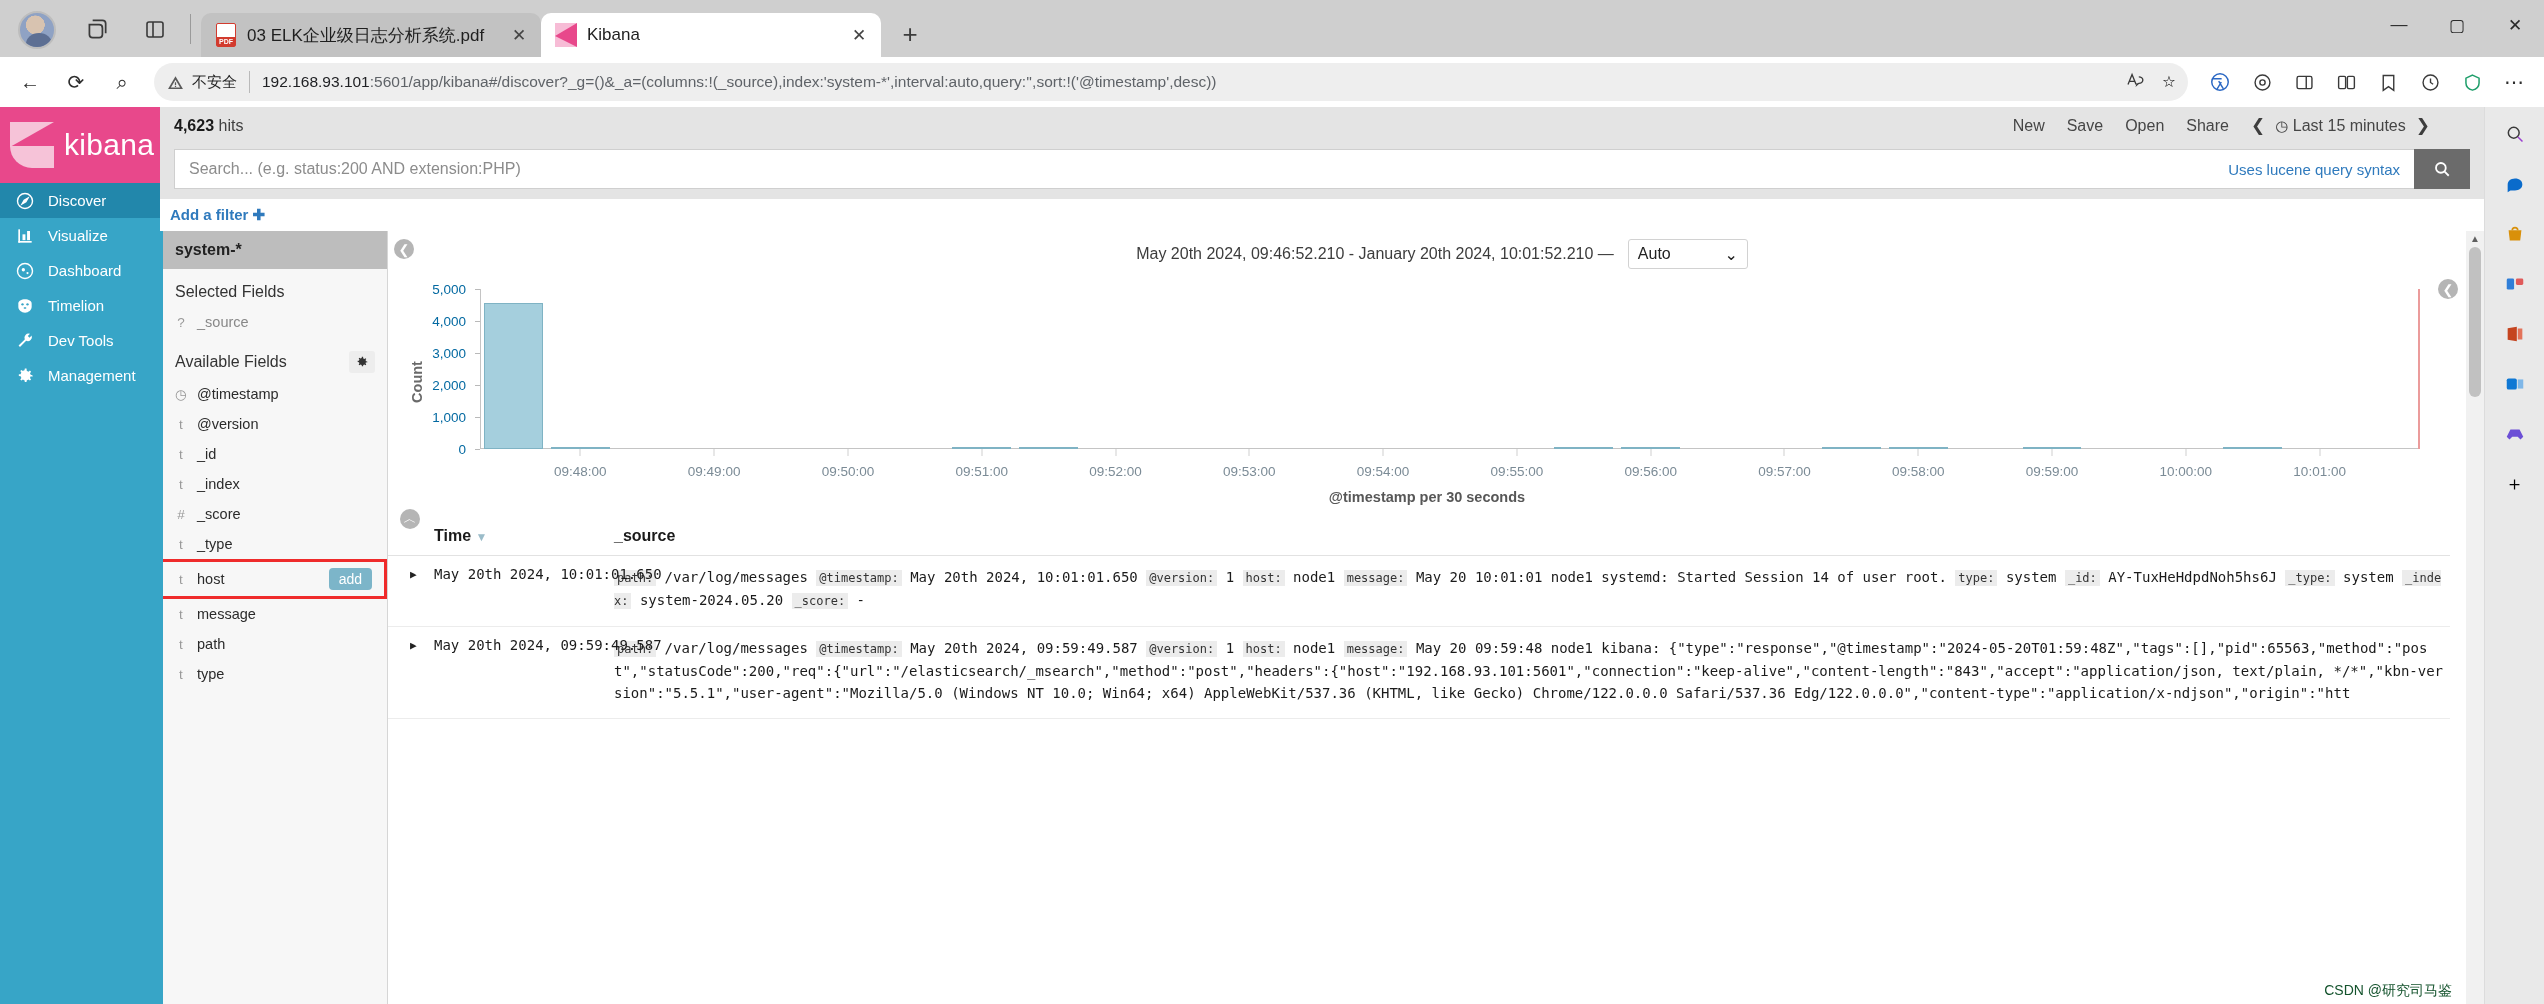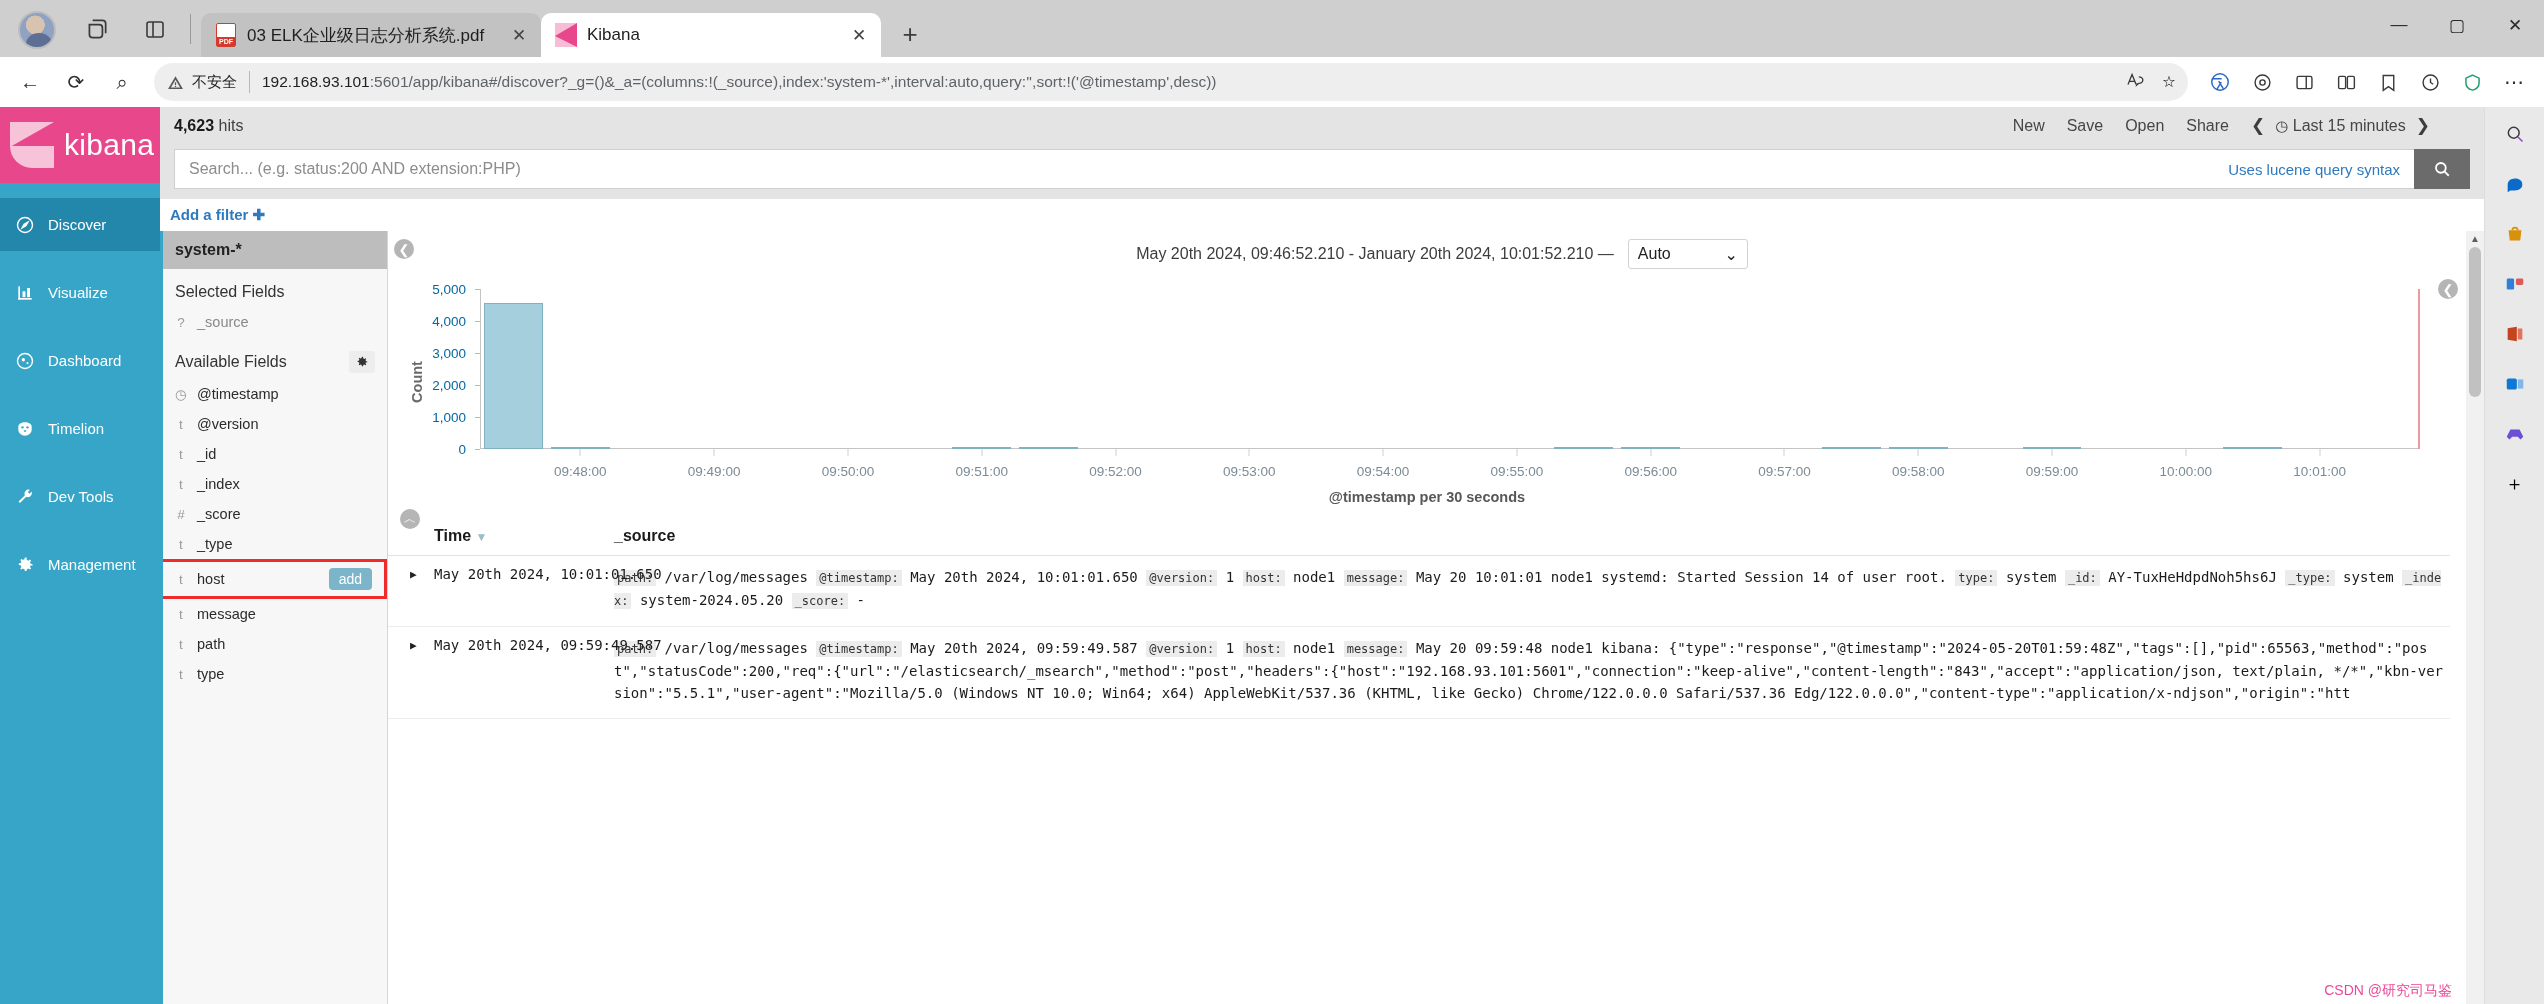--- a/index.html
+++ b/index.html
@@ -83,22 +83,22 @@
 
   
   .kb-nav { width: 160px; background: #37a5c7; flex: none; display: flex; flex-direction: column; }
   .kb-logo { height: 76px; background: #e8488b; display: flex; align-items: center; gap: 10px; padding-left: 10px; }
   .kb-logo-mark { width: 44px; height: 46px; position: relative; flex: none;}
   .kb-logo-mark::before { content:""; position:absolute; left:0; top:0; width:0;height:0;
     border-left: 44px solid #f6c3d8; border-bottom: 25px solid transparent;}
   .kb-logo-mark::after { content:""; position:absolute; left:0; bottom:0; width:44px;height:22px;
     background:#f6c3d8; border-radius: 0 0 0 44px;}
   .kb-logo-text { color: #fff; font-size: 30px; letter-spacing: .3px; }
-  .kb-item { height: 53px; display: flex; align-items: center; gap: 12px; padding-left: 14px;
-     color: #fff; font-size: 15px; margin-top: 15px; }
+  .kb-item { height: 35px; display: flex; align-items: center; gap: 12px; padding-left: 14px;
+     color: #fff; font-size: 15px; }
   .kb-item.active { background: #2287ab; }
   .kb-ic { width: 22px; height: 22px; flex: none; display:flex; align-items:center; justify-content:center; }
 
   
   .kb-main { flex: 1; display: flex; flex-direction: column; min-width: 0; background: #fff; }
 
   .kb-topbar { background: #e4e4e4; padding: 6px 14px 10px 14px; flex: none; position:relative;}
   .hits-row { display: flex; align-items: center; height: 26px; }
   .hits { font-size: 16px; color: #3f3f3f; }
   .hits b { color: #1a1a1a; }
@@ -173,21 +173,21 @@
      border-bottom: 1px solid #e2e2e2; font-weight: bold;}
   .th-time { width: 226px; padding-left: 46px !important; }
   .tbl td { vertical-align: top; padding: 10px 0 14px 0; border-bottom: 1px solid #ececec; }
   .td-time { font-family: "DejaVu Sans Mono", monospace; font-size: 14px; color: #1b1b1b;
      padding-left: 46px !important; position: relative; white-space: nowrap; }
   .expander { position: absolute; left: 22px; top: 12px; font-size: 11px; color: #222; }
   .td-src { font-family: "DejaVu Sans Mono", monospace; font-size: 14px; color: #1b1b1b;
     line-height: 22px; word-break: break-all; }
   .k { background: #ececec; padding: 1px 3px; font-size: 12px; color: #333; }
 
-  .watermark { position: absolute; right: 14px; bottom: 4px; font-size: 14px; color: #ec4899; }
+  .watermark { position: absolute; right: 14px; bottom: 4px; font-size: 14px; color: #14532d; }
 
   
   .page-scroll { width: 18px; background: #f1f1f1; flex: none; position: relative; }
   .page-thumb { position: absolute; left: 3px; width: 12px; background: #c1c1c1; border-radius: 6px; }
   .scroll-arrow { position:absolute; left: 4px; font-size: 10px; color:#5f5f5f;}
 
   
   .edge-rail { width: 60px; background: #e9e9e9; flex: none; display: flex; flex-direction: column;
      align-items: center; padding-top: 10px; gap: 16px; border-left: 1px solid #dcdcdc;}
   .rail-ic { width: 34px; height: 34px; display: flex; align-items: center; justify-content: center; font-size: 19px; }

